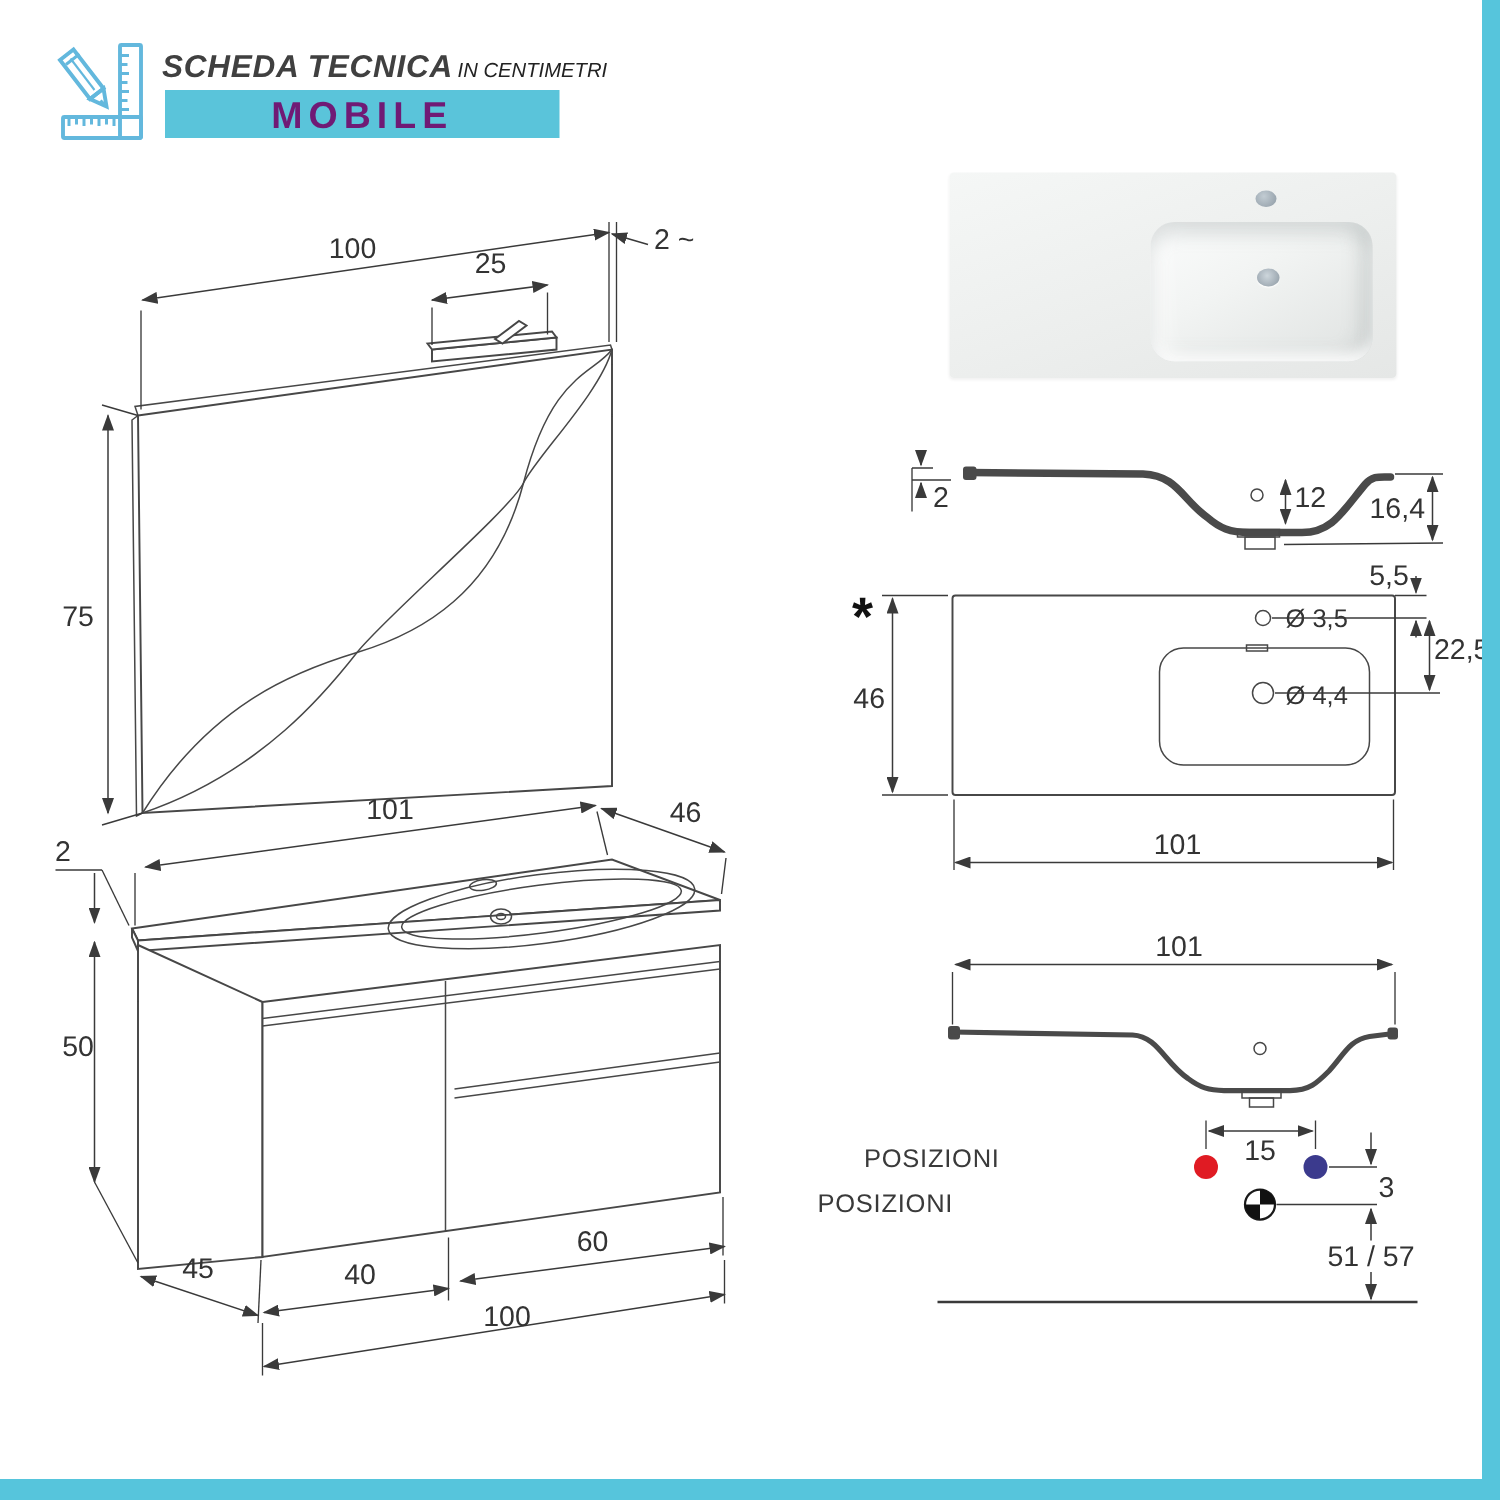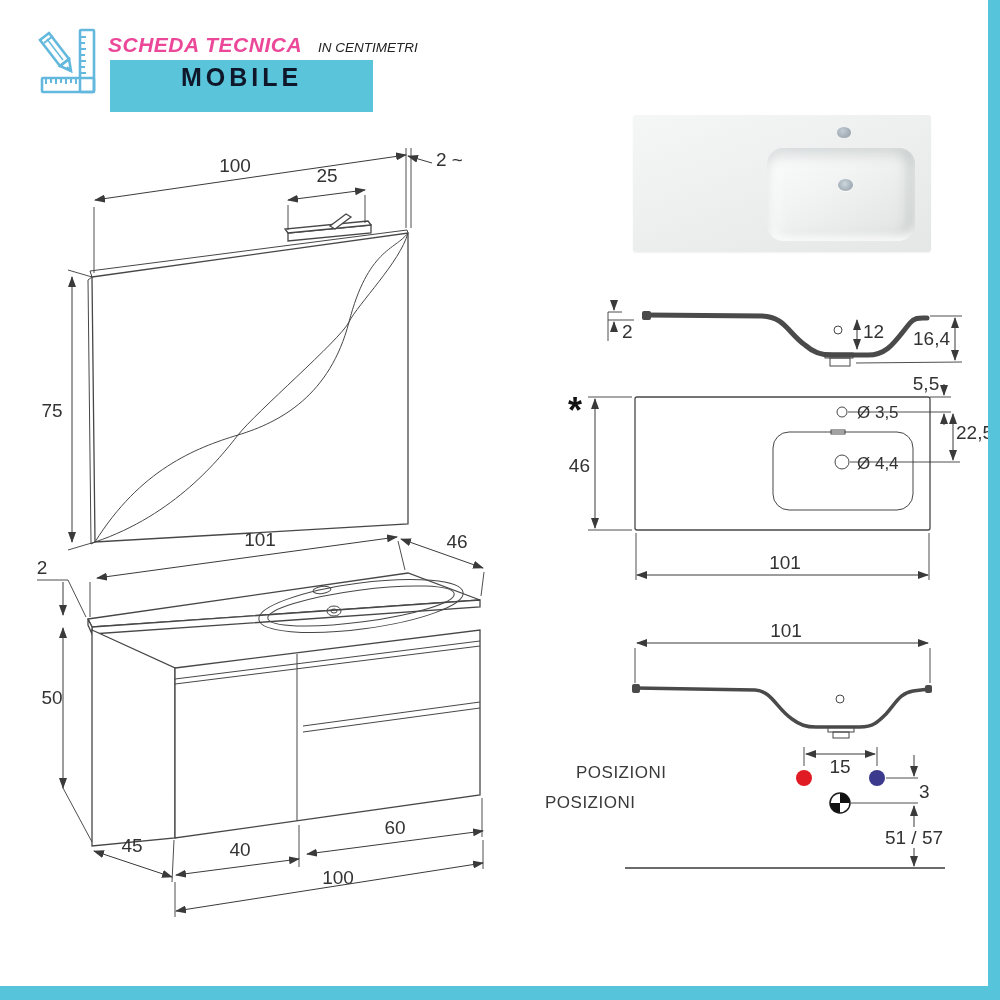--- a/index.html
+++ b/index.html
@@ -4,24 +4,24 @@
 <style>
   html,body{margin:0;padding:0;background:#fff;}
   .page{position:relative;width:1000px;height:1000px;background:#ffffff;
         font-family:"Liberation Sans",sans-serif;overflow:hidden;}
   .abs{position:absolute;}
   
   .side-bar{left:988px;top:0;width:12px;height:1000px;background:#56c5dc;}
   .bottom-bar{left:0;top:986px;width:1000px;height:14px;background:#56c5dc;}
   
   .title-row{left:108px;top:33px;white-space:nowrap;}
-  .title-main{font-size:21px;font-weight:bold;font-style:italic;color:#ec4899;letter-spacing:.5px;}
-  .title-sub{font-size:13.5px;font-style:italic;color:#222;margin-left:16px;}
-  .banner{left:110px;top:60px;width:263px;height:52px;background:#5ac4da;
-          color:#0f172a;font-size:25px;font-weight:bold;letter-spacing:4px;
+  .title-main{font-size:21px;font-weight:bold;font-style:italic;color:#404040;letter-spacing:.5px;}
+  .title-sub{font-size:13.5px;font-style:italic;color:#222;margin-left:3px;}
+  .banner{left:110px;top:60px;width:263px;height:32px;background:#5ac4da;
+          color:#701a75;font-size:25px;font-weight:bold;letter-spacing:4px;
           text-align:center;line-height:35px;}
   
   .photo{left:633px;top:115px;width:298px;height:137px;border-radius:3px;
          background:linear-gradient(160deg,#f5f7f6 0%,#eef0ef 45%,#e5e7e6 100%);
          box-shadow:0 1px 2px rgba(0,0,0,.06);}
   .photo .basin{position:absolute;left:134px;top:33px;width:148px;height:93px;border-radius:16px;
          background:linear-gradient(150deg,#fbfcfc 0%,#f2f4f3 40%,#dfe2e1 100%);
          box-shadow:inset 0 8px 12px rgba(140,150,150,.28), inset 0 -5px 9px rgba(255,255,255,.9),
                     inset 10px 0 14px rgba(255,255,255,.55), inset -9px -4px 12px rgba(140,150,150,.22);}
   .photo .tap-hole{position:absolute;left:204px;top:12px;width:14px;height:11px;border-radius:50%;

